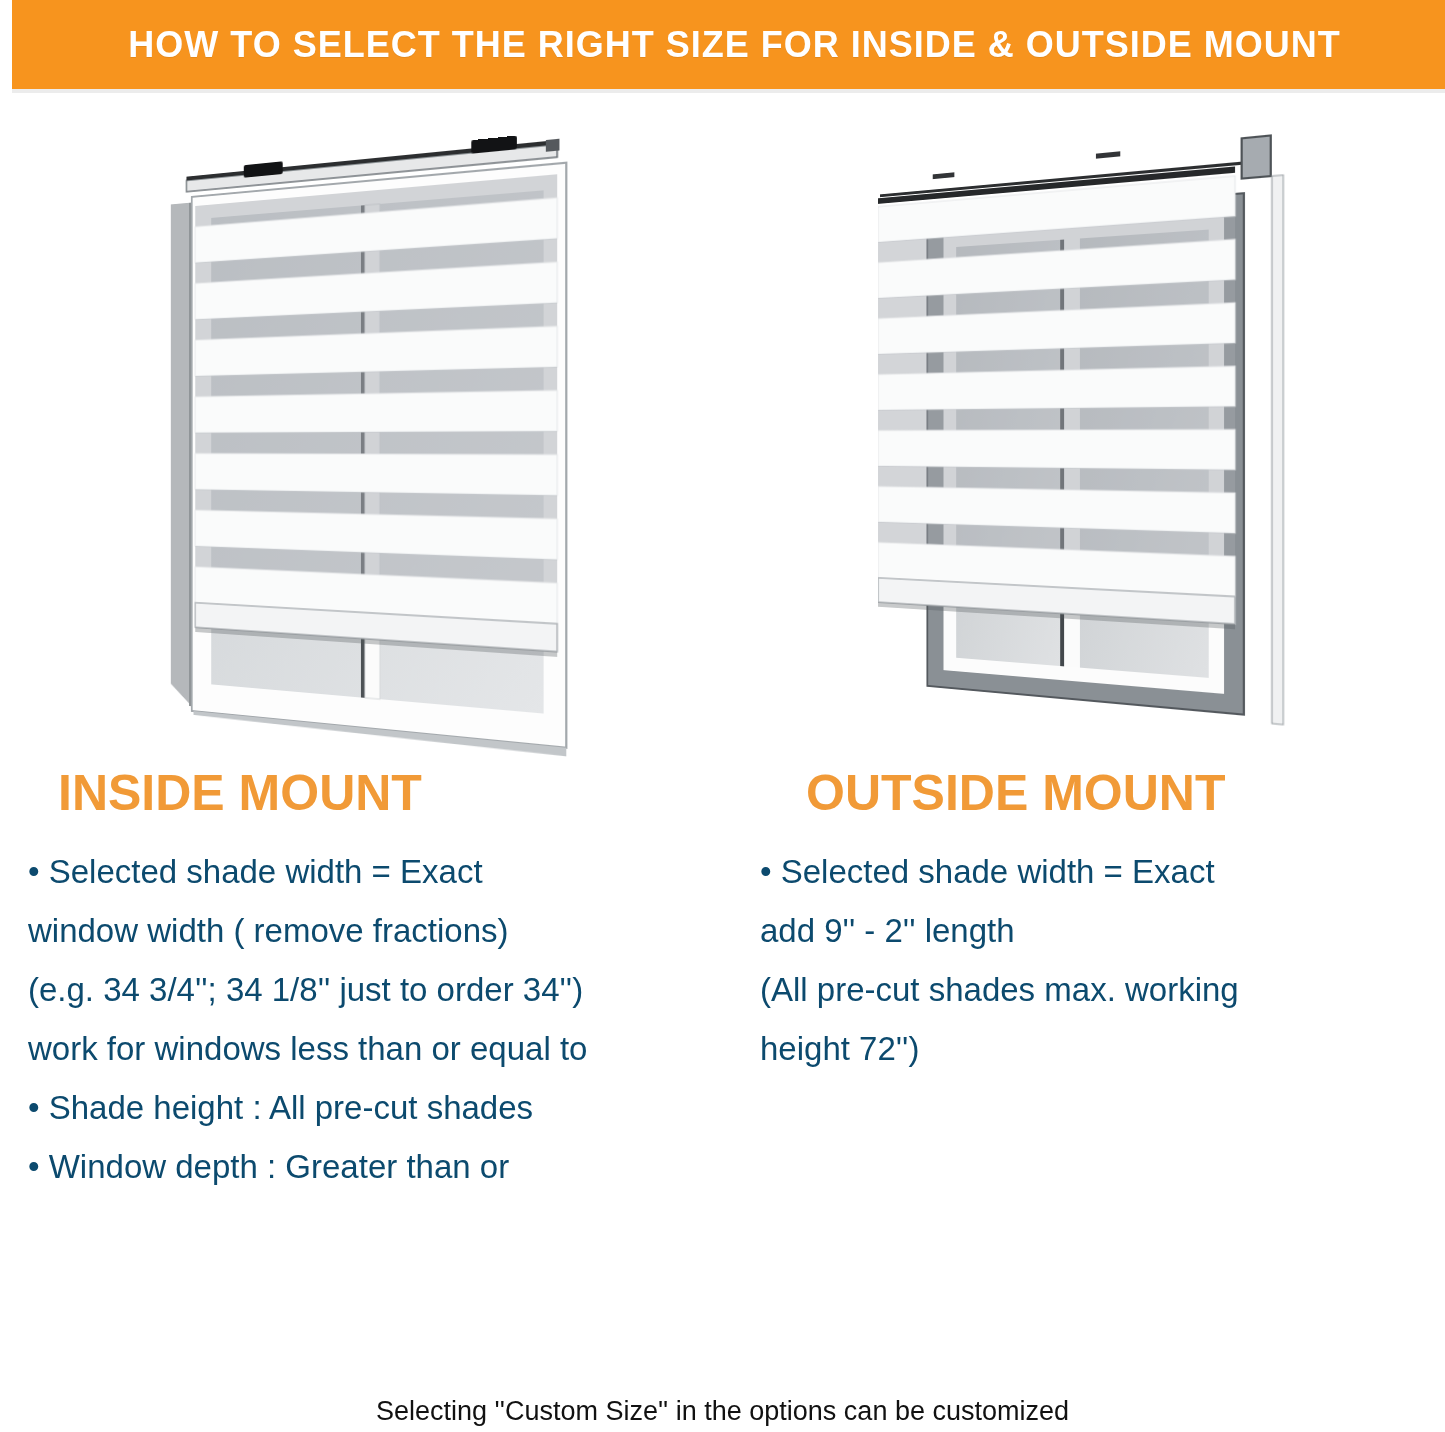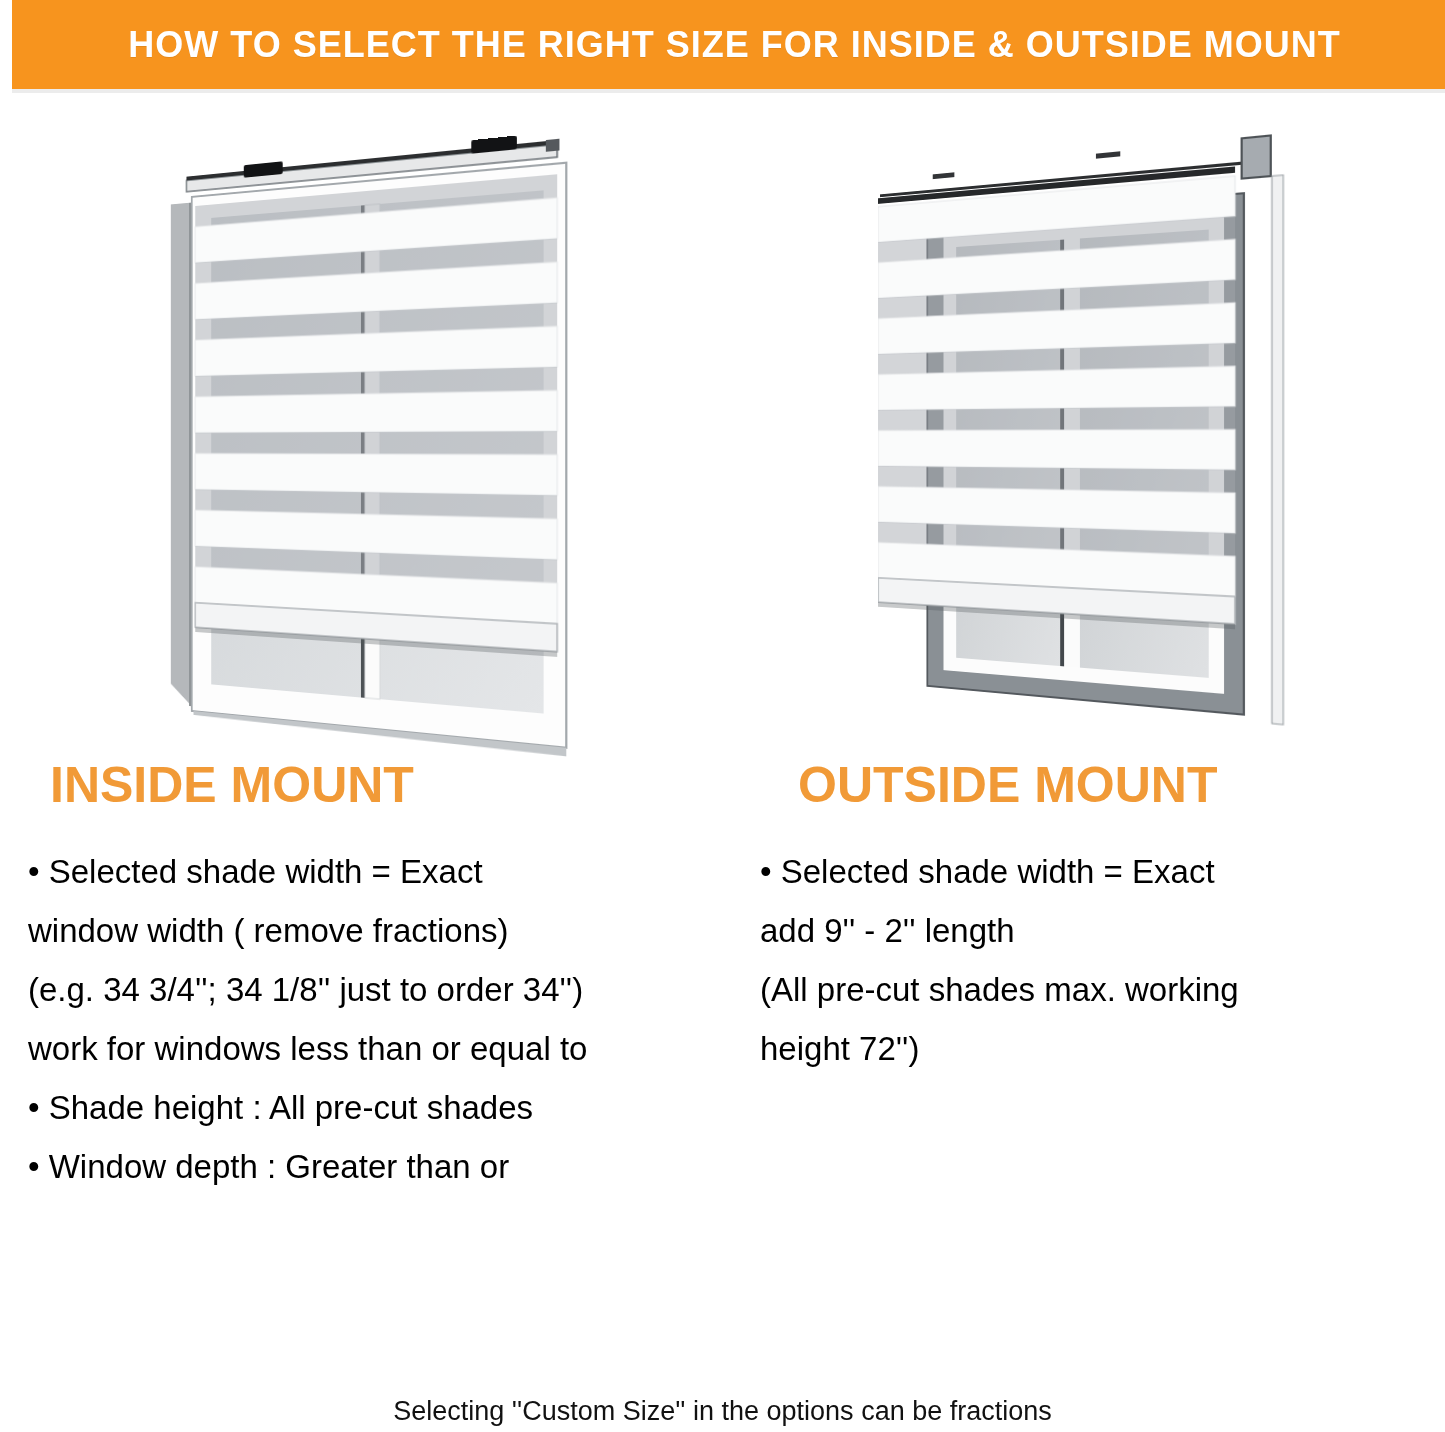--- a/index.html
+++ b/index.html
@@ -40,38 +40,38 @@
   .illus-right { left: 862px; top: 145px; width: 420px; height: 585px; }
   .persp {
     width: 100%; height: 100%;
     transform: perspective(430px) rotateY(-8.5deg);
     transform-origin: 50% 50%;
   }
 
   
   .col-heading {
     position: absolute;
-    margin: 8px;
+    margin: 16px;
     top: 748px;
     font-size: 50px;
     font-weight: bold;
     color: #F19A37;
     letter-spacing: 0px;
     white-space: nowrap;
   }
   .heading-left  { left: 42px; }
   .heading-right { left: 790px; }
 
   
   .col-text {
     position: absolute;
     top: 842px;
     font-size: 33px;
     line-height: 59px;
-    color: #000000;
+    color: #0c4a6e;
   }
   .col-left  { left: 28px;  width: 710px; }
   .col-right { left: 760px; width: 680px; }
   .tl { white-space: nowrap; height: 59px; }
 
   
   .footer-note {
     position: absolute;
     left: 0; top: 1396px;
     width: 100%;
@@ -213,15 +213,15 @@
     <div class="tl">• Window depth : Greater than or</div>
   </div>
 
   <div class="col-text col-right">
     <div class="tl">• Selected shade width = Exact</div>
     <div class="tl">add 9'' - 2'' length</div>
     <div class="tl">(All pre-cut shades max. working</div>
     <div class="tl">height 72'')</div>
   </div>
 
-  <div class="footer-note">Selecting ''Custom Size'' in the options can be fractions</div>
+  <div class="footer-note">Selecting ''Custom Size'' in the options can be customized</div>
 
 </div>
 
 </body></html>

